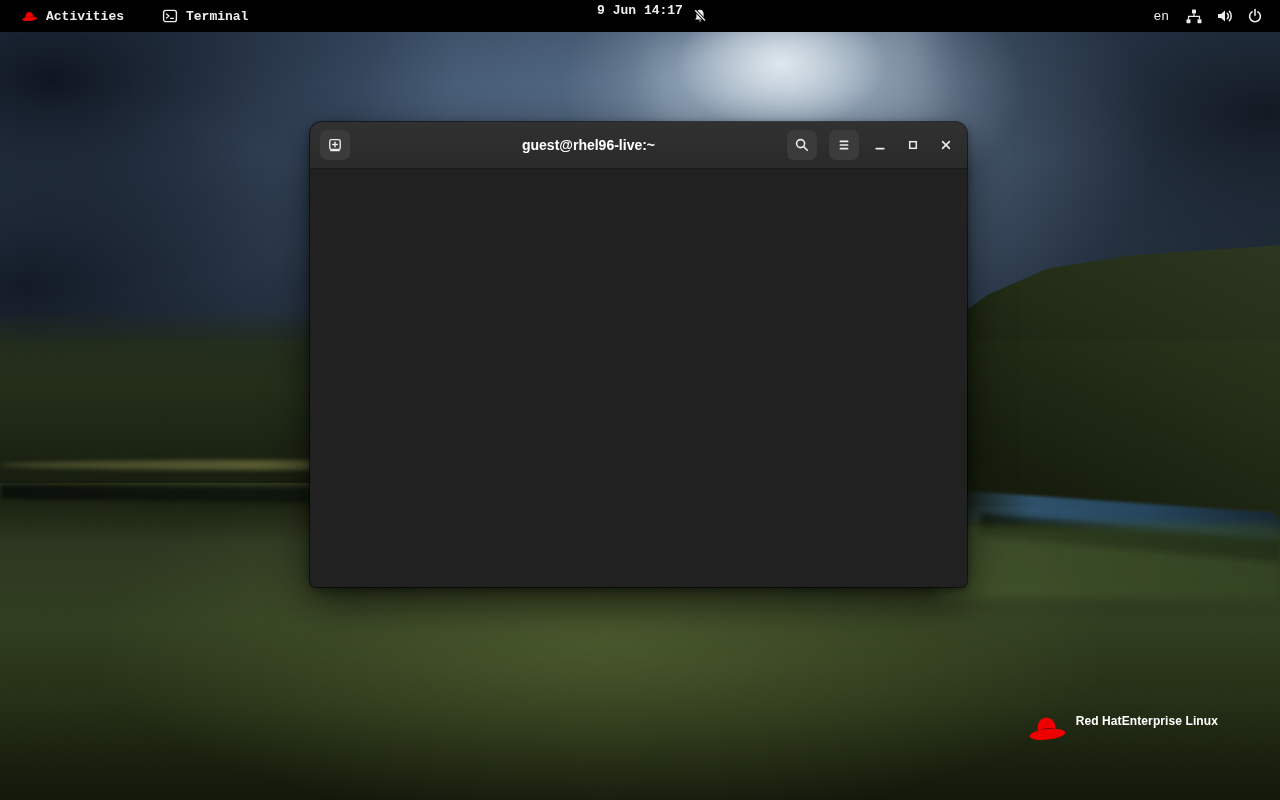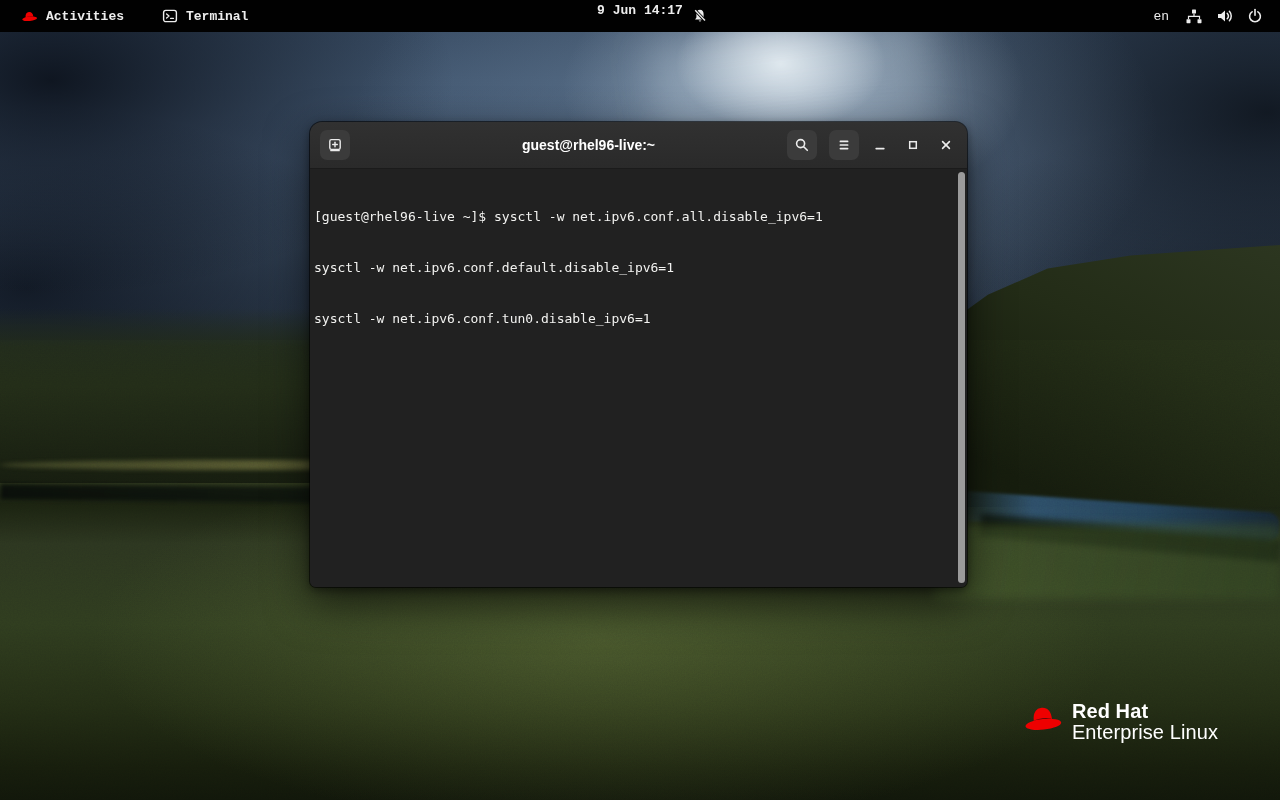--- a/index.html
+++ b/index.html
@@ -98,23 +98,23 @@
     position:absolute;left:0;right:0;top:47px;bottom:0;border-radius:0 0 6px 6px;
     background:var(--terminal-bg,#212121);padding:5px 14px 0 4px;box-sizing:border-box;
     font-family:"DejaVu Sans Mono","Liberation Mono",monospace;
     font-size:13px;line-height:17px;color:var(--terminal-fg,#f2f2f0);
     white-space:pre;overflow:hidden;cursor:text;
   }
   .scrollbar{position:absolute;right:2px;top:3px;bottom:4px;width:7px;border-radius:4px;background:#9b9b9b;}
 
   
   .branding{position:absolute;right:62px;bottom:57px;display:flex;align-items:flex-start;gap:9px;color:#fff;z-index:3;}
-  .brand-text{display:flex;flex-direction:column;line-height:21px;font-size:20px;letter-spacing:.1px;}
+  .brand-text{display:flex;line-height:21px;font-size:12px;letter-spacing:.1px;}
   .brand-line1{font-weight:700;}
-  .brand-line2{font-weight:400;}
+  .brand-line2{font-weight:700;}
   .red-fill{fill:var(--redhat-red,#e00);}
 </style>
 </head>
 <body>
 
 <div class="desktop">
 
   <div class="wallpaper">
     <div class="rays"></div>
     <div class="mtn-right"></div>
@@ -255,26 +255,20 @@
           <span class="icon">
             <svg width="16" height="16" viewBox="0 0 16 16">
               <line x1="4.6" y1="4.6" x2="11.4" y2="11.4" stroke="#ececec" stroke-width="1.6" stroke-linecap="round"></line>
               <line x1="11.4" y1="4.6" x2="4.6" y2="11.4" stroke="#ececec" stroke-width="1.6" stroke-linecap="round"></line>
             </svg>
           </span>
         </button>
       </div>
     </div>
 
-    <div class="terminal">
-      <div class="tline">[guest@rhel96-live ~]$ sysctl -w net.ipv6.conf.all.disable_ipv6=1</div>
-      <div class="tline">sysctl -w net.ipv6.conf.default.disable_ipv6=1</div>
-      <div class="tline">sysctl -w net.ipv6.conf.tun0.disable_ipv6=1</div>
-      <div class="scrollbar"></div>
-    </div>
   </div>
 
   <div class="branding">
     <span class="icon" style="margin-top:3px;">
       <svg width="40" height="29" viewBox="0 0 48 34">
         <g transform="rotate(-6 24 20)">
           <path class="red-fill" d="M13 19 C13 8.5 17.5 4 24 4 C30.5 4 35 8.5 35 19 L35 21 L13 21 Z"></path>
           <ellipse cx="24" cy="20.5" rx="12.5" ry="3.8" fill="#4a0c0c"></ellipse>
           <ellipse class="red-fill" cx="24" cy="24" rx="21.5" ry="6.4"></ellipse>
         </g>

